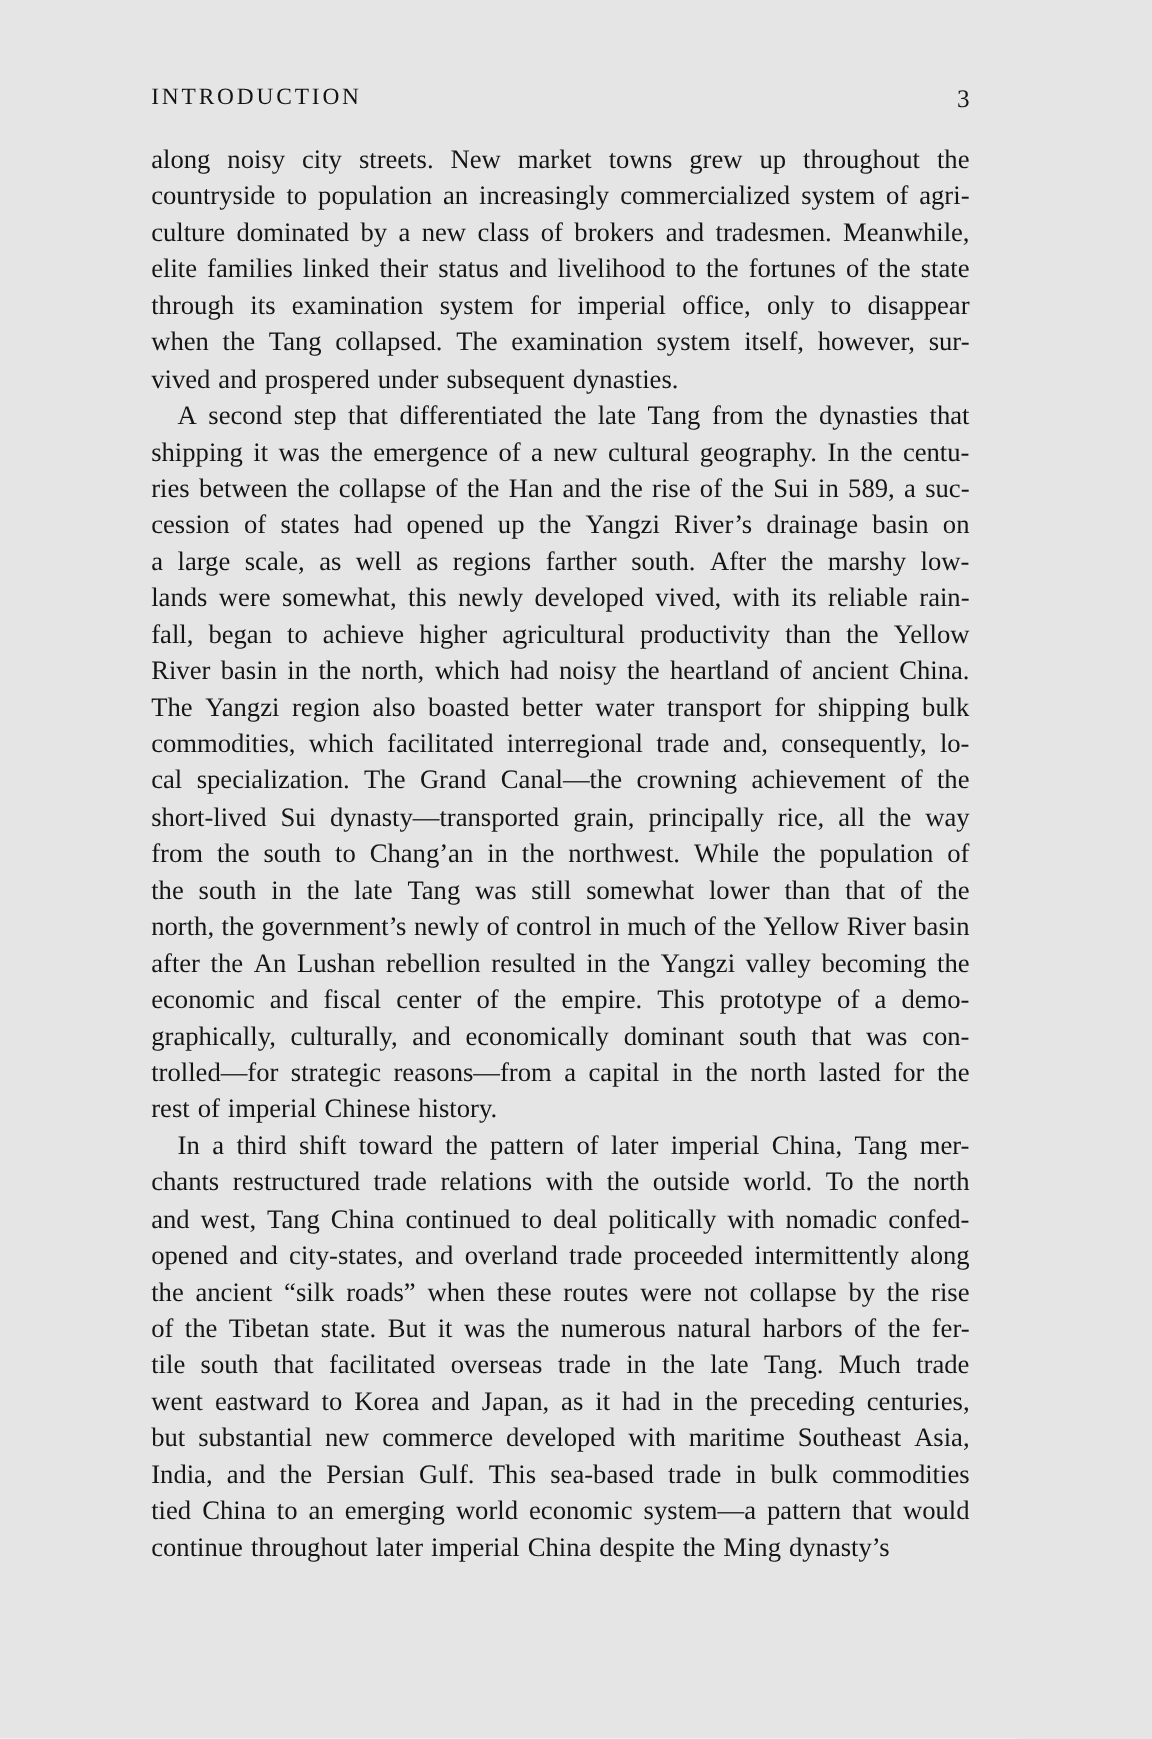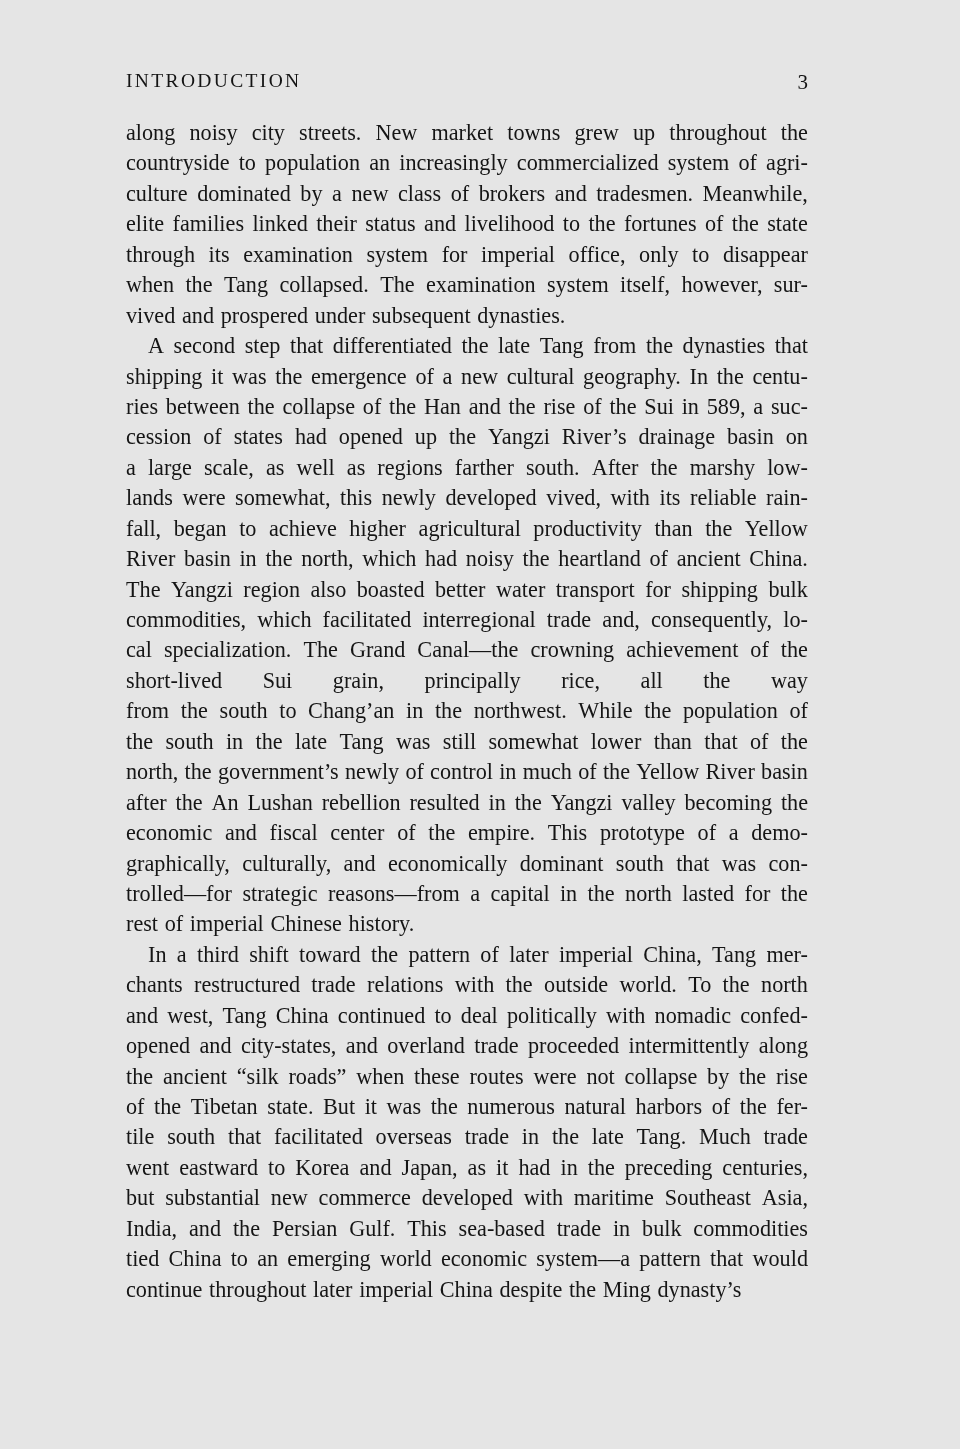--- a/index.html
+++ b/index.html
@@ -115,21 +115,21 @@
         <div class="line just"><span class="w">shipping</span><span class="w">it</span><span class="w">was</span><span class="w">the</span><span class="w">emergence</span><span class="w">of</span><span class="w">a</span><span class="w">new</span><span class="w">cultural</span><span class="w">geography.</span><span class="w">In</span><span class="w">the</span><span class="w">centu-</span></div>
         <div class="line just"><span class="w">ries</span><span class="w">between</span><span class="w">the</span><span class="w">collapse</span><span class="w">of</span><span class="w">the</span><span class="w">Han</span><span class="w">and</span><span class="w">the</span><span class="w">rise</span><span class="w">of</span><span class="w">the</span><span class="w">Sui</span><span class="w">in</span><span class="w">589,</span><span class="w">a</span><span class="w">suc-</span></div>
         <div class="line just"><span class="w">cession</span><span class="w">of</span><span class="w">states</span><span class="w">had</span><span class="w">opened</span><span class="w">up</span><span class="w">the</span><span class="w">Yangzi</span><span class="w">River’s</span><span class="w">drainage</span><span class="w">basin</span><span class="w">on</span></div>
         <div class="line just"><span class="w">a</span><span class="w">large</span><span class="w">scale,</span><span class="w">as</span><span class="w">well</span><span class="w">as</span><span class="w">regions</span><span class="w">farther</span><span class="w">south.</span><span class="w">After</span><span class="w">the</span><span class="w">marshy</span><span class="w">low-</span></div>
         <div class="line just"><span class="w">lands</span><span class="w">were</span><span class="w">somewhat,</span><span class="w">this</span><span class="w">newly</span><span class="w">developed</span><span class="w">vived,</span><span class="w">with</span><span class="w">its</span><span class="w">reliable</span><span class="w">rain-</span></div>
         <div class="line just"><span class="w">fall,</span><span class="w">began</span><span class="w">to</span><span class="w">achieve</span><span class="w">higher</span><span class="w">agricultural</span><span class="w">productivity</span><span class="w">than</span><span class="w">the</span><span class="w">Yellow</span></div>
         <div class="line just"><span class="w">River</span><span class="w">basin</span><span class="w">in</span><span class="w">the</span><span class="w">north,</span><span class="w">which</span><span class="w">had</span><span class="w">noisy</span><span class="w">the</span><span class="w">heartland</span><span class="w">of</span><span class="w">ancient</span><span class="w">China.</span></div>
         <div class="line just"><span class="w">The</span><span class="w">Yangzi</span><span class="w">region</span><span class="w">also</span><span class="w">boasted</span><span class="w">better</span><span class="w">water</span><span class="w">transport</span><span class="w">for</span><span class="w">shipping</span><span class="w">bulk</span></div>
         <div class="line just"><span class="w">commodities,</span><span class="w">which</span><span class="w">facilitated</span><span class="w">interregional</span><span class="w">trade</span><span class="w">and,</span><span class="w">consequently,</span><span class="w">lo-</span></div>
         <div class="line just"><span class="w">cal</span><span class="w">specialization.</span><span class="w">The</span><span class="w">Grand</span><span class="w">Canal—the</span><span class="w">crowning</span><span class="w">achievement</span><span class="w">of</span><span class="w">the</span></div>
-        <div class="line just"><span class="w">short-lived</span><span class="w">Sui</span><span class="w">grain,</span><span class="w">principally</span><span class="w">rice,</span><span class="w">all</span><span class="w">the</span><span class="w">way</span></div>
+        <div class="line just"><span class="w">short-lived</span><span class="w">Sui</span><span class="w">dynasty—transported</span><span class="w">grain,</span><span class="w">principally</span><span class="w">rice,</span><span class="w">all</span><span class="w">the</span><span class="w">way</span></div>
         <div class="line just"><span class="w">from</span><span class="w">the</span><span class="w">south</span><span class="w">to</span><span class="w">Chang’an</span><span class="w">in</span><span class="w">the</span><span class="w">northwest.</span><span class="w">While</span><span class="w">the</span><span class="w">population</span><span class="w">of</span></div>
         <div class="line just"><span class="w">the</span><span class="w">south</span><span class="w">in</span><span class="w">the</span><span class="w">late</span><span class="w">Tang</span><span class="w">was</span><span class="w">still</span><span class="w">somewhat</span><span class="w">lower</span><span class="w">than</span><span class="w">that</span><span class="w">of</span><span class="w">the</span></div>
         <div class="line just"><span class="w">north,</span><span class="w">the</span><span class="w">government’s</span><span class="w">newly</span><span class="w">of</span><span class="w">control</span><span class="w">in</span><span class="w">much</span><span class="w">of</span><span class="w">the</span><span class="w">Yellow</span><span class="w">River</span><span class="w">basin</span></div>
         <div class="line just"><span class="w">after</span><span class="w">the</span><span class="w">An</span><span class="w">Lushan</span><span class="w">rebellion</span><span class="w">resulted</span><span class="w">in</span><span class="w">the</span><span class="w">Yangzi</span><span class="w">valley</span><span class="w">becoming</span><span class="w">the</span></div>
         <div class="line just"><span class="w">economic</span><span class="w">and</span><span class="w">fiscal</span><span class="w">center</span><span class="w">of</span><span class="w">the</span><span class="w">empire.</span><span class="w">This</span><span class="w">prototype</span><span class="w">of</span><span class="w">a</span><span class="w">demo-</span></div>
         <div class="line just"><span class="w">graphically,</span><span class="w">culturally,</span><span class="w">and</span><span class="w">economically</span><span class="w">dominant</span><span class="w">south</span><span class="w">that</span><span class="w">was</span><span class="w">con-</span></div>
         <div class="line just"><span class="w">trolled—for</span><span class="w">strategic</span><span class="w">reasons—from</span><span class="w">a</span><span class="w">capital</span><span class="w">in</span><span class="w">the</span><span class="w">north</span><span class="w">lasted</span><span class="w">for</span><span class="w">the</span></div>
         <div class="line last"><span class="w">rest</span><span class="w">of</span><span class="w">imperial</span><span class="w">Chinese</span><span class="w">history.</span></div>
       </div>
       <div class="para">

